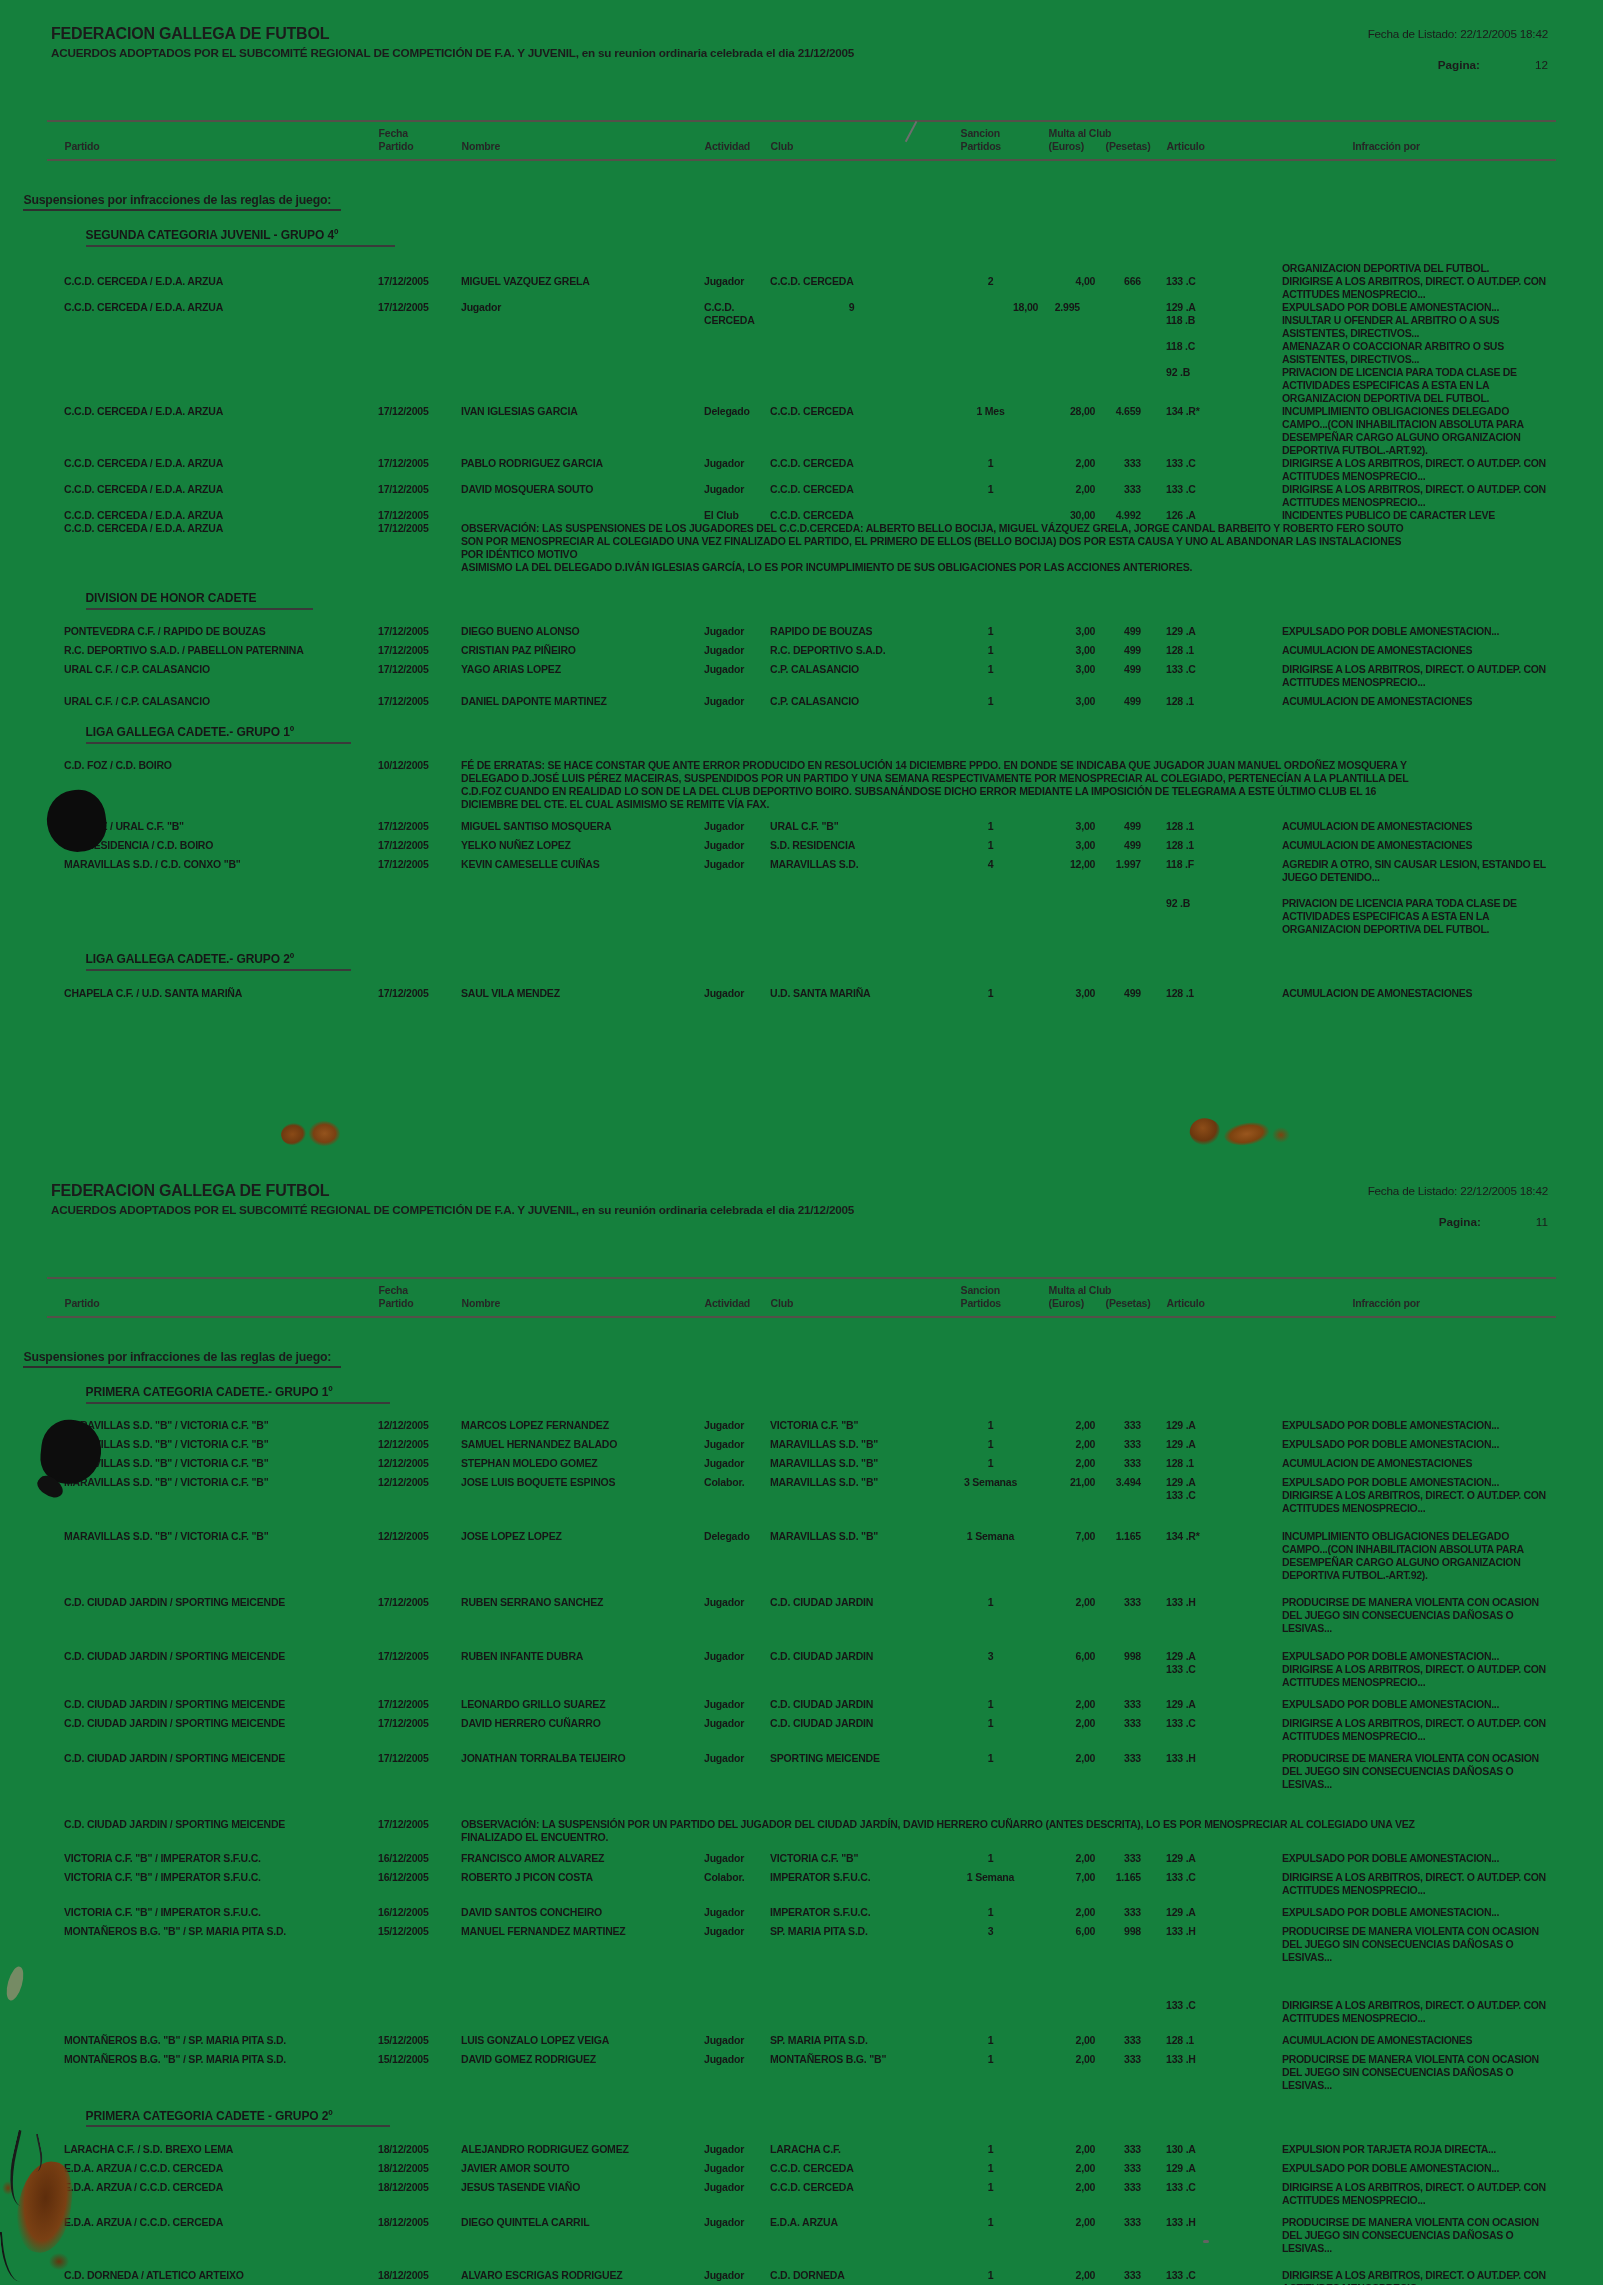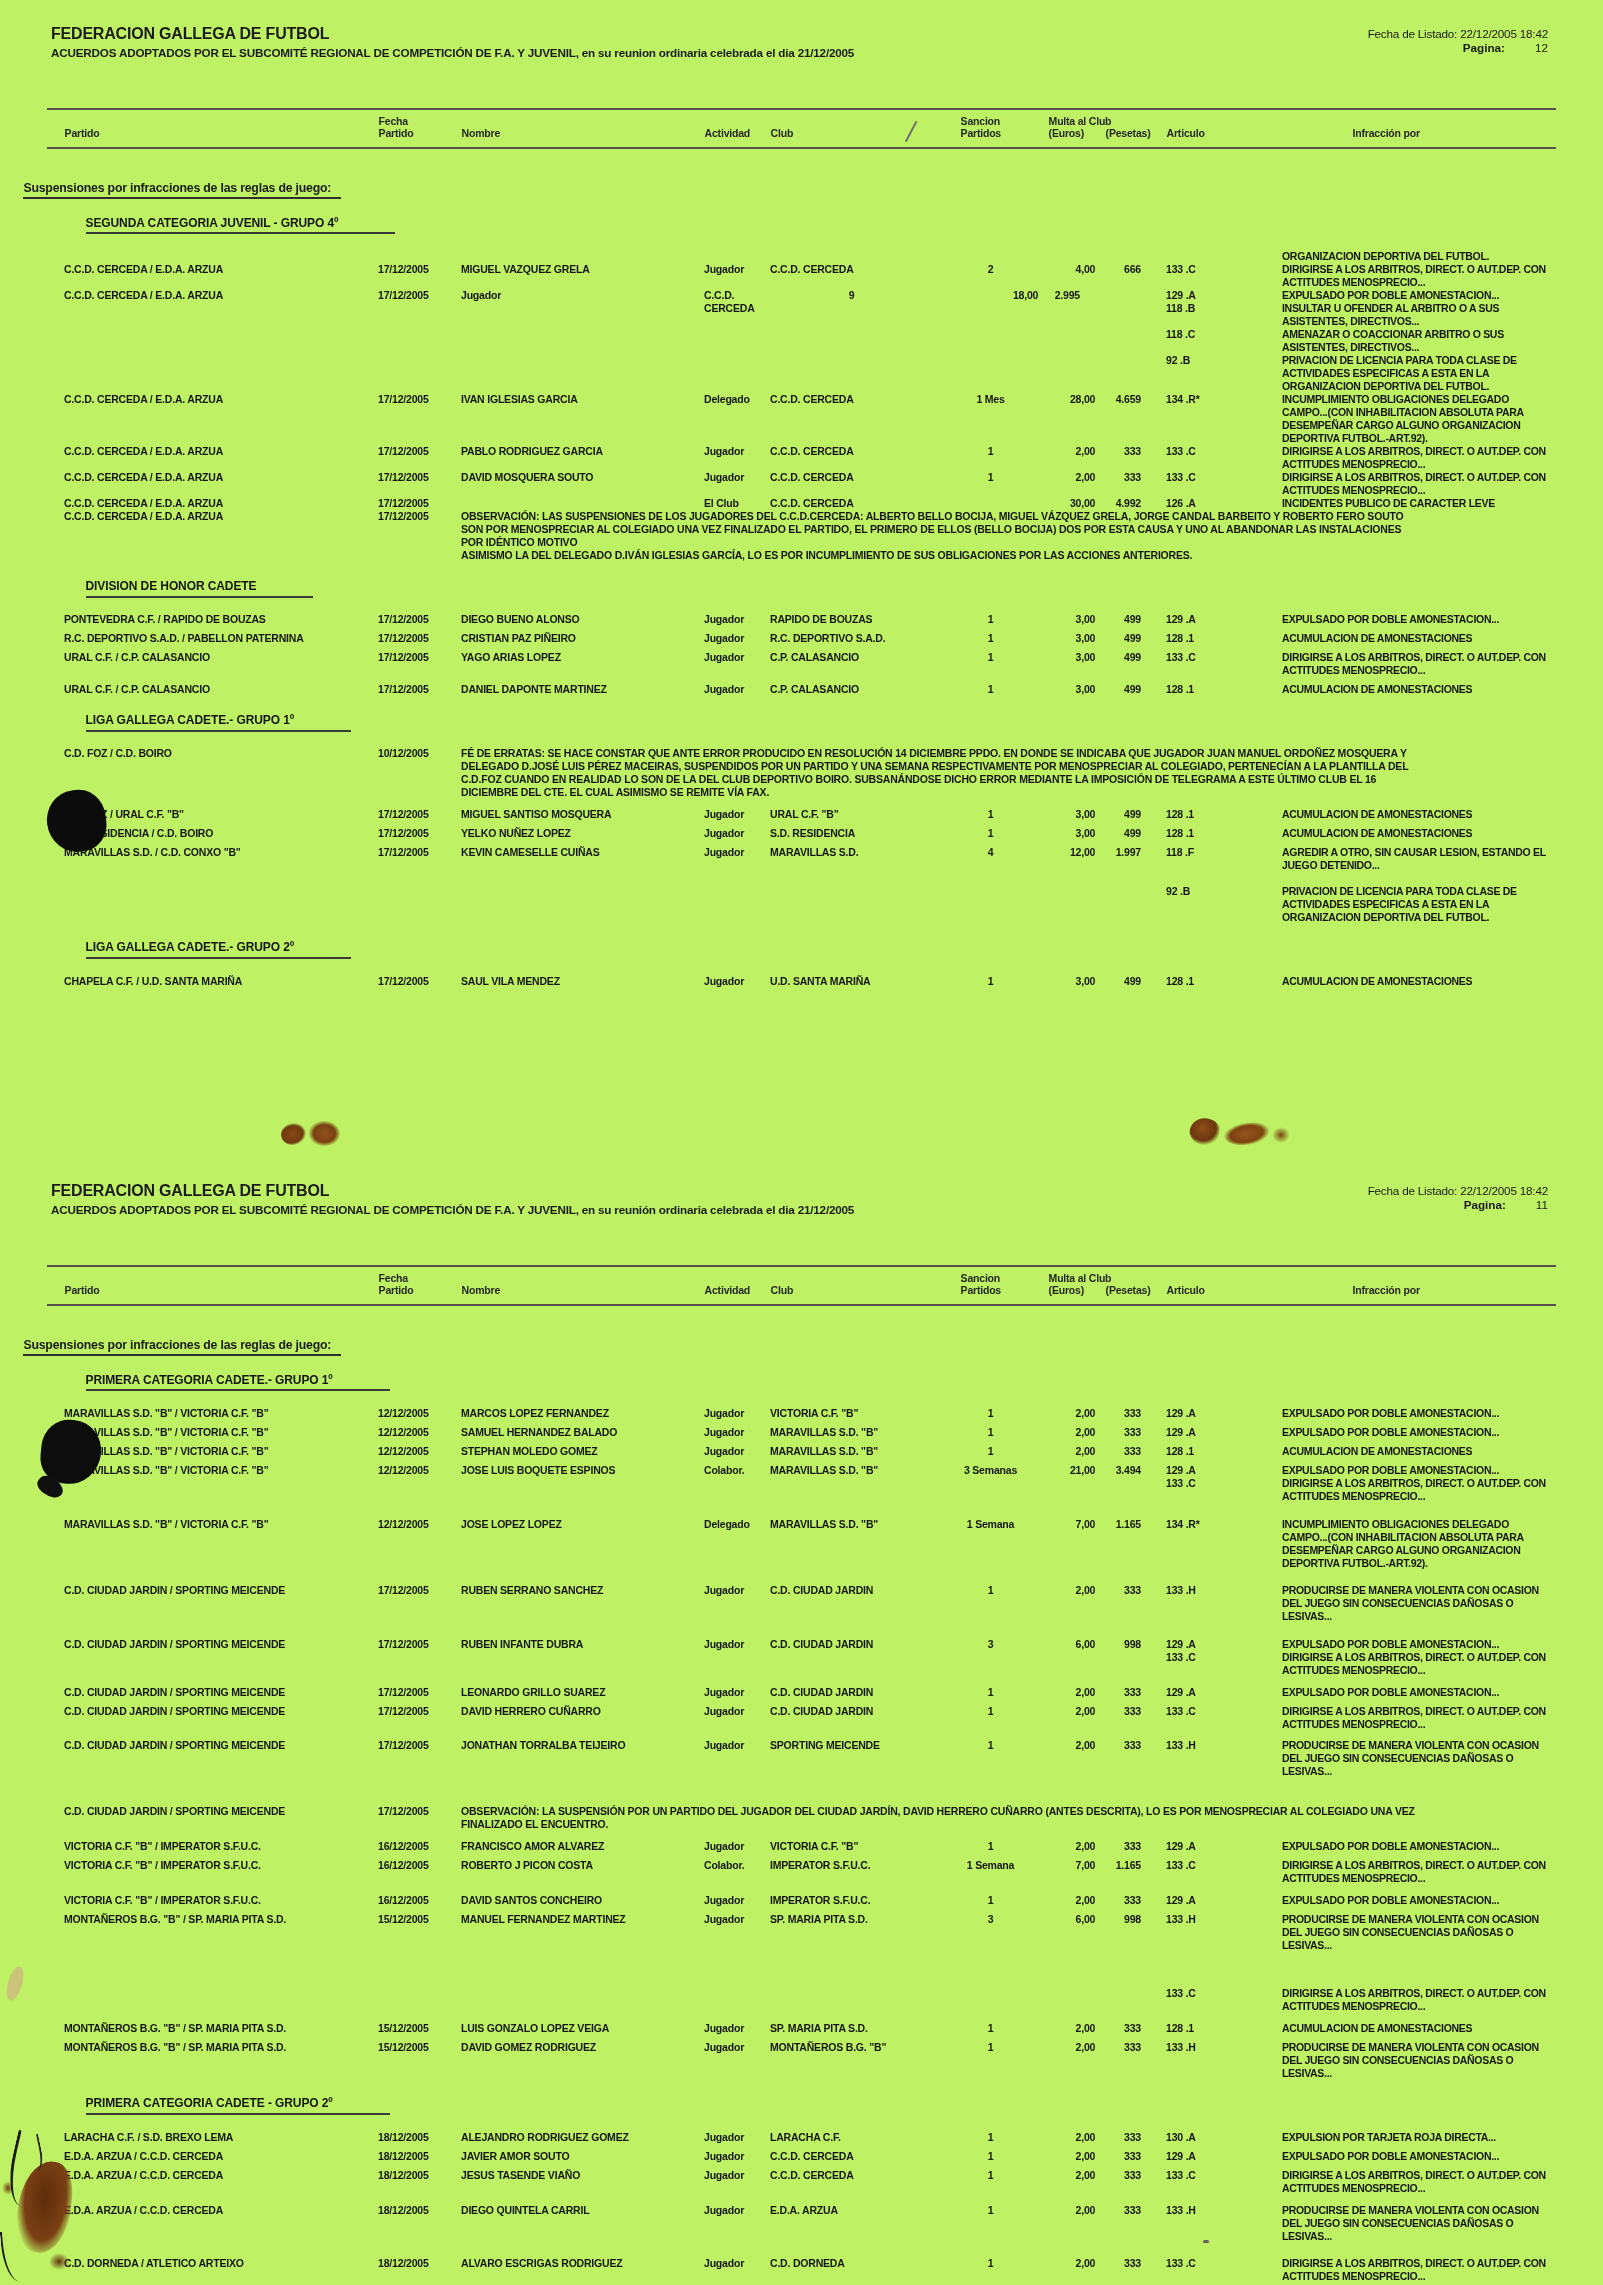--- a/index.html
+++ b/index.html
@@ -1,27 +1,27 @@
 <!DOCTYPE html>
 <html><head>
 <meta charset="utf-8">
 <style>
   html,body{margin:0;padding:0;background:#9a9a9a;}
-  .canvas{position:relative;width:1603px;height:2286px;margin:0 auto;background:#bef264;
+  .canvas{position:relative;width:1603px;height:2286px;margin:0 auto;background:#15803d;
           font-family:"Liberation Sans",sans-serif;color:#1b1b1b;overflow:hidden;}
   .page{position:absolute;left:0;width:1603px;}
   .p1{top:0;} .p2{top:1157px;}
 
   
   .doc-header{display:flex;justify-content:space-between;align-items:flex-start;padding:25px 55px 0 51px;}
   .h-title{font-size:16px;font-weight:700;letter-spacing:-0.2px;}
   .h-sub{font-size:11.7px;font-weight:700;margin-top:2.9px;letter-spacing:-0.2px;}
   .h-right{text-align:right;font-size:11.7px;white-space:nowrap;padding-top:2px;}
   .h-listado{letter-spacing:-0.2px;}
-  .h-pag{display:flex;justify-content:flex-end;gap:30px;margin-top:1px;}
+  .h-pag{display:flex;justify-content:flex-end;gap:55px;margin-top:18px;}
   .h-pag .b{font-weight:700;}
 
   
   .strip{margin:49px 47px 0 47px;border-top:2.4px solid #555049;border-bottom:2.4px solid #555049;
          padding:4.9px 0 6.8px 17.6px;position:relative;}
   .sg{display:grid;grid-template-columns:314px 83px 243px 66px 190px 88px 57px 61px 116px 1fr;
       font-size:10.5px;font-weight:600;line-height:12.7px;color:#262626;letter-spacing:-0.2px;}
   .sg .sp2{grid-column:7/9;}
   .sg .inf-h{padding-left:70px;}
 

